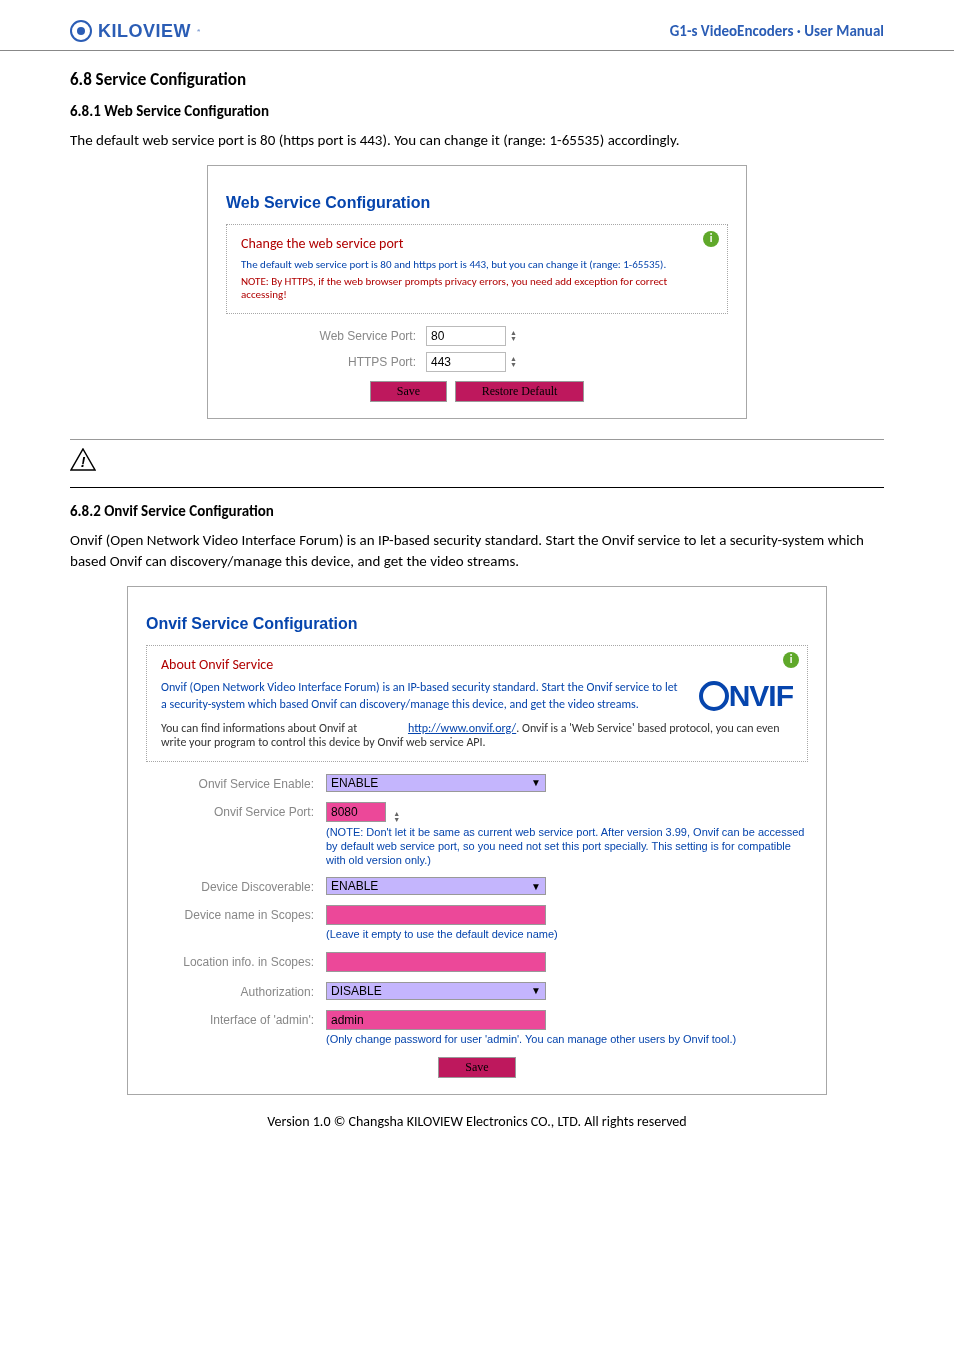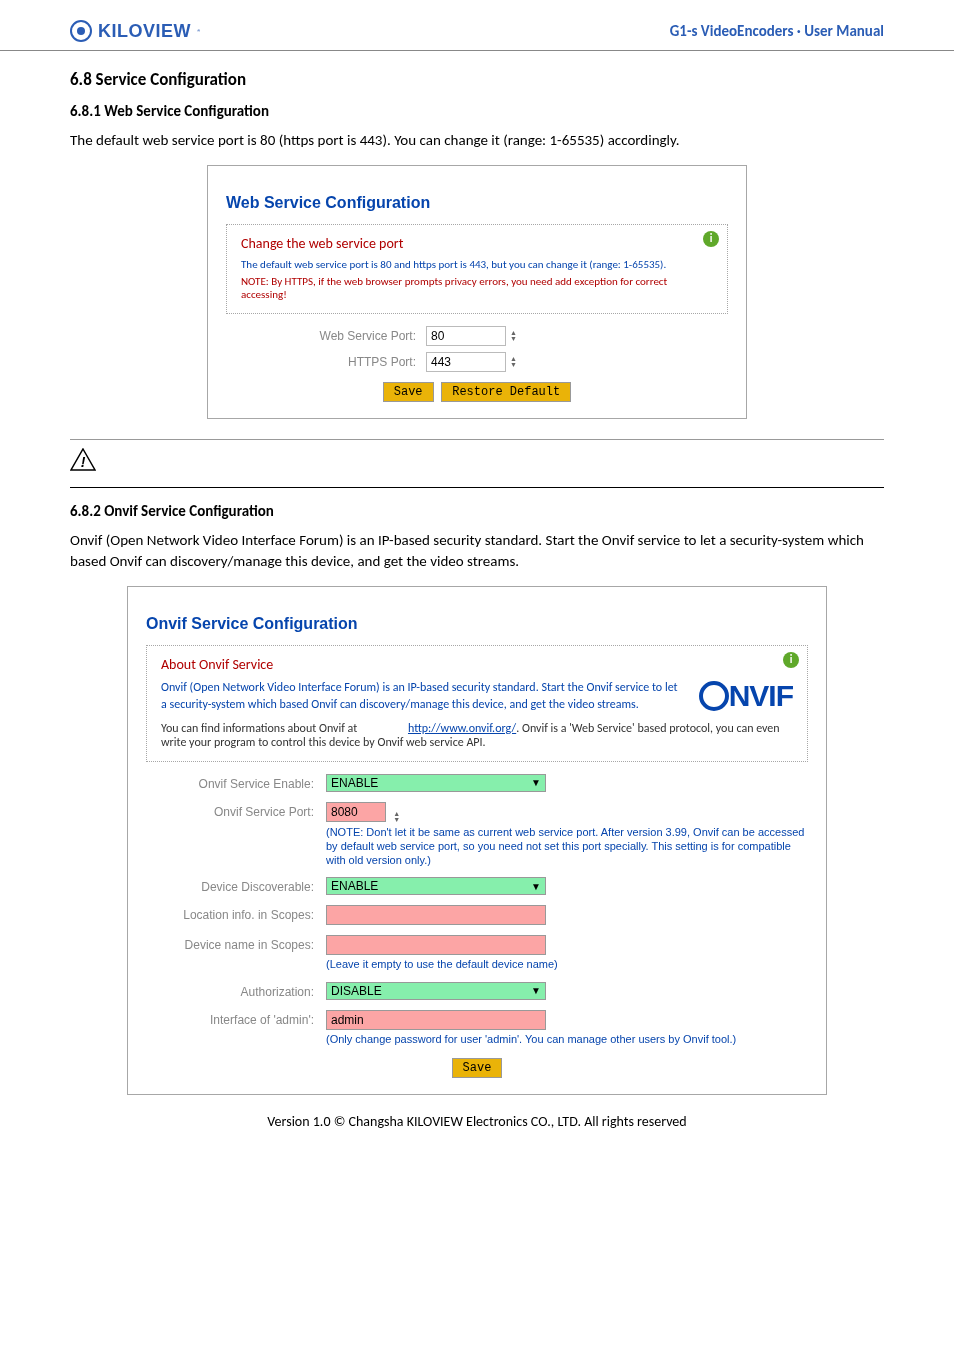--- a/index.html
+++ b/index.html
@@ -146,25 +146,25 @@
     font-size: 7px;
     line-height: 6px;
     color: #666;
   }
   .btn-row {
     text-align: center;
     margin-top: 8px;
   }
   .btn {
     border: 1px solid #999;
-    background: #eab308;
-    padding: 2px 10px;
+    background: #be185d;
+    padding: 2px 26px;
     font-size: 12px;
     margin: 0 2px;
-    font-family: Liberation Mono, monospace;
+    font-family: Liberation Serif, serif;
   }
   hr.divider {
     border: none;
     border-top: 1px solid #999;
     margin: 20px 0 8px 0;
   }
   .note-block {
     font-style: italic;
     font-weight: bold;
     font-size: 15px;
@@ -226,38 +226,38 @@
     color: #888;
     font-size: 12px;
     padding-top: 3px;
   }
   .onvif-field { flex: 1; font-size: 12px; }
   .onvif-select, .onvif-input {
     border: 1px solid #999;
     padding: 2px 4px;
     font-size: 12px;
     width: 220px;
-    background: #fca5a5;
+    background: #ec4899;
   }
   .onvif-input-sm { width: 60px; }
   .field-note {
     color: #0645ad;
     font-size: 11px;
     display: block;
     margin-top: 2px;
     line-height: 1.3;
   }
   .select-wrap {
     display: inline-flex;
     align-items: center;
     border: 1px solid #999;
     padding: 1px 4px;
     width: 220px;
     justify-content: space-between;
-    background: #86efac;
+    background: #c4b5fd;
   }
   .select-arrow { font-size: 10px; }
   .footer {
     text-align: center;
     font-size: 14px;
     margin-top: 18px;
   }
 </style>
 </head>
 <body>
@@ -367,31 +367,31 @@
       <div class="onvif-label">Device Discoverable:</div>
       <div class="onvif-field">
         <div class="select-wrap">
           <span>ENABLE</span>
             <span class="select-arrow">▼</span>
         </div>
       </div>
     </div>
 
     <div class="onvif-row">
-      <div class="onvif-label">Location info. in Scopes:</div>
-      <div class="onvif-field">
-        <input class="onvif-input" value="" style="">
-      </div>
-    </div>
-
-    <div class="onvif-row">
       <div class="onvif-label">Device name in Scopes:</div>
       <div class="onvif-field">
         <input class="onvif-input" value="" style="">
         <span class="field-note">(Leave it empty to use the default device name)</span>
+      </div>
+    </div>
+
+    <div class="onvif-row">
+      <div class="onvif-label">Location info. in Scopes:</div>
+      <div class="onvif-field">
+        <input class="onvif-input" value="" style="">
       </div>
     </div>
 
     <div class="onvif-row">
       <div class="onvif-label">Authorization:</div>
       <div class="onvif-field">
         <div class="select-wrap">
           <span>DISABLE</span>
             <span class="select-arrow">▼</span>
         </div>

